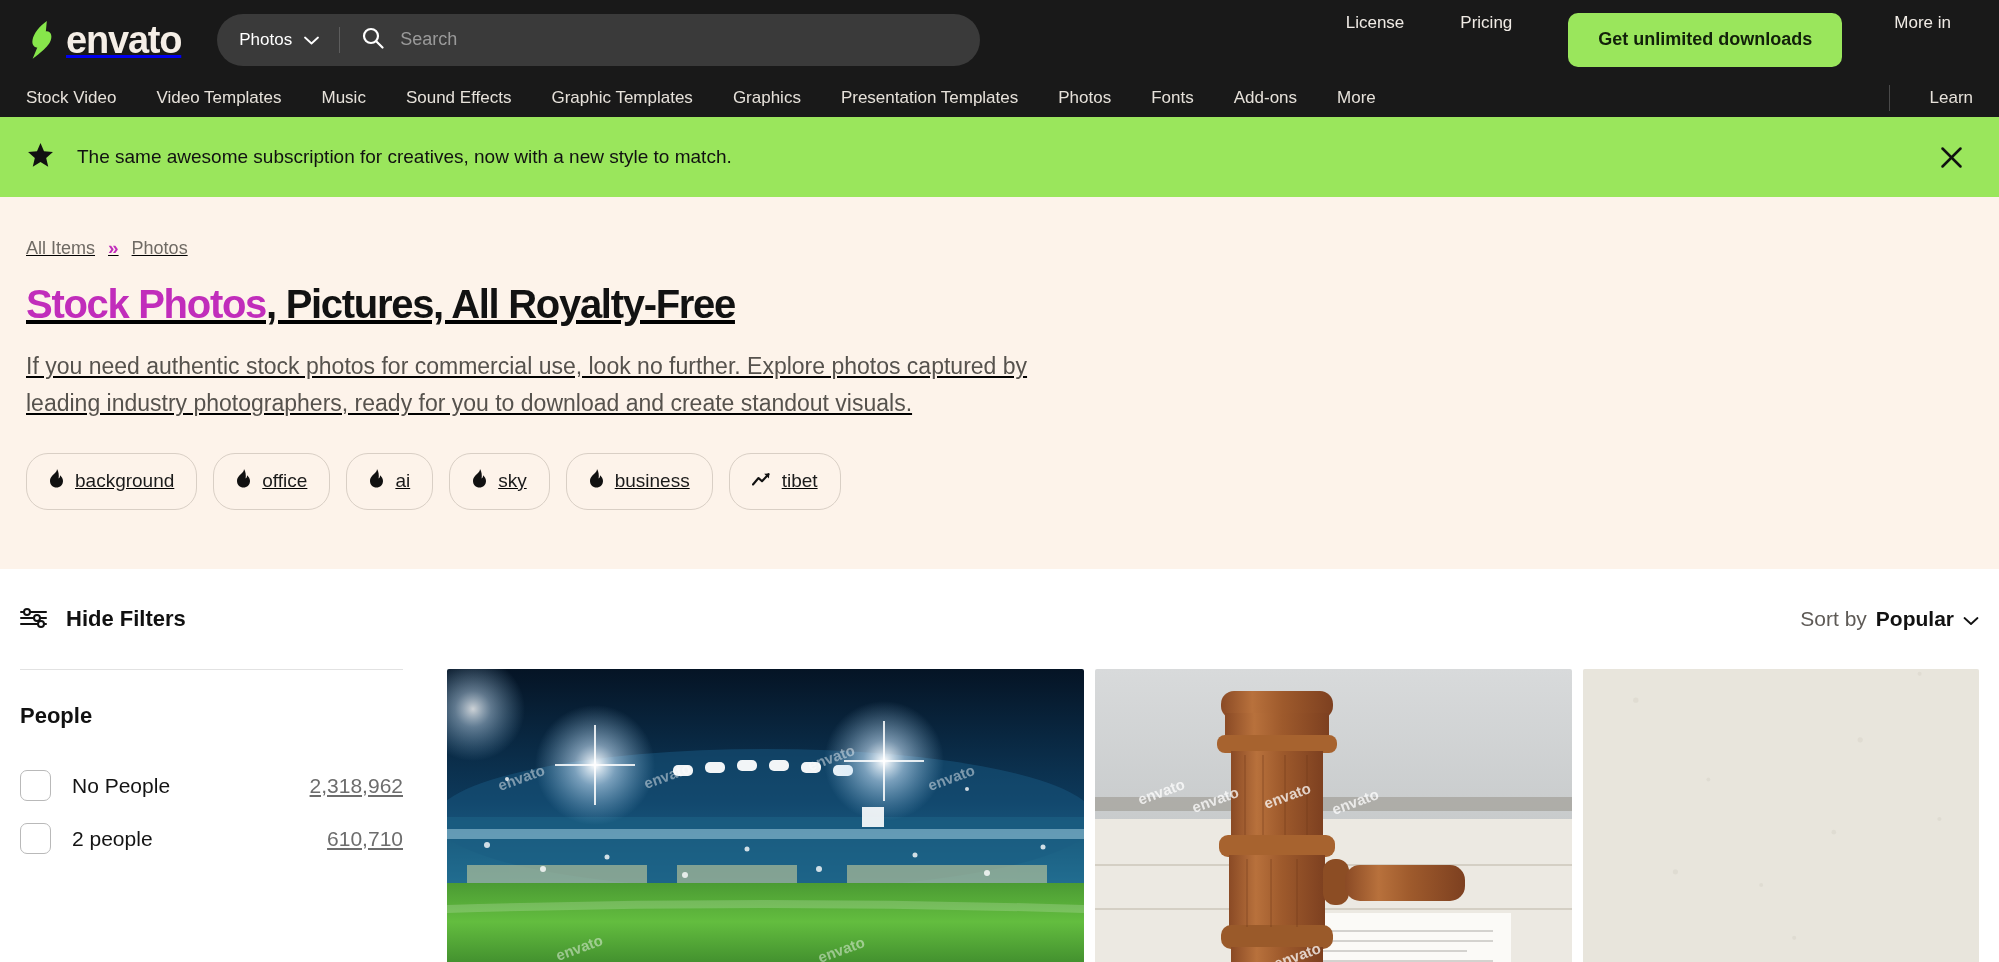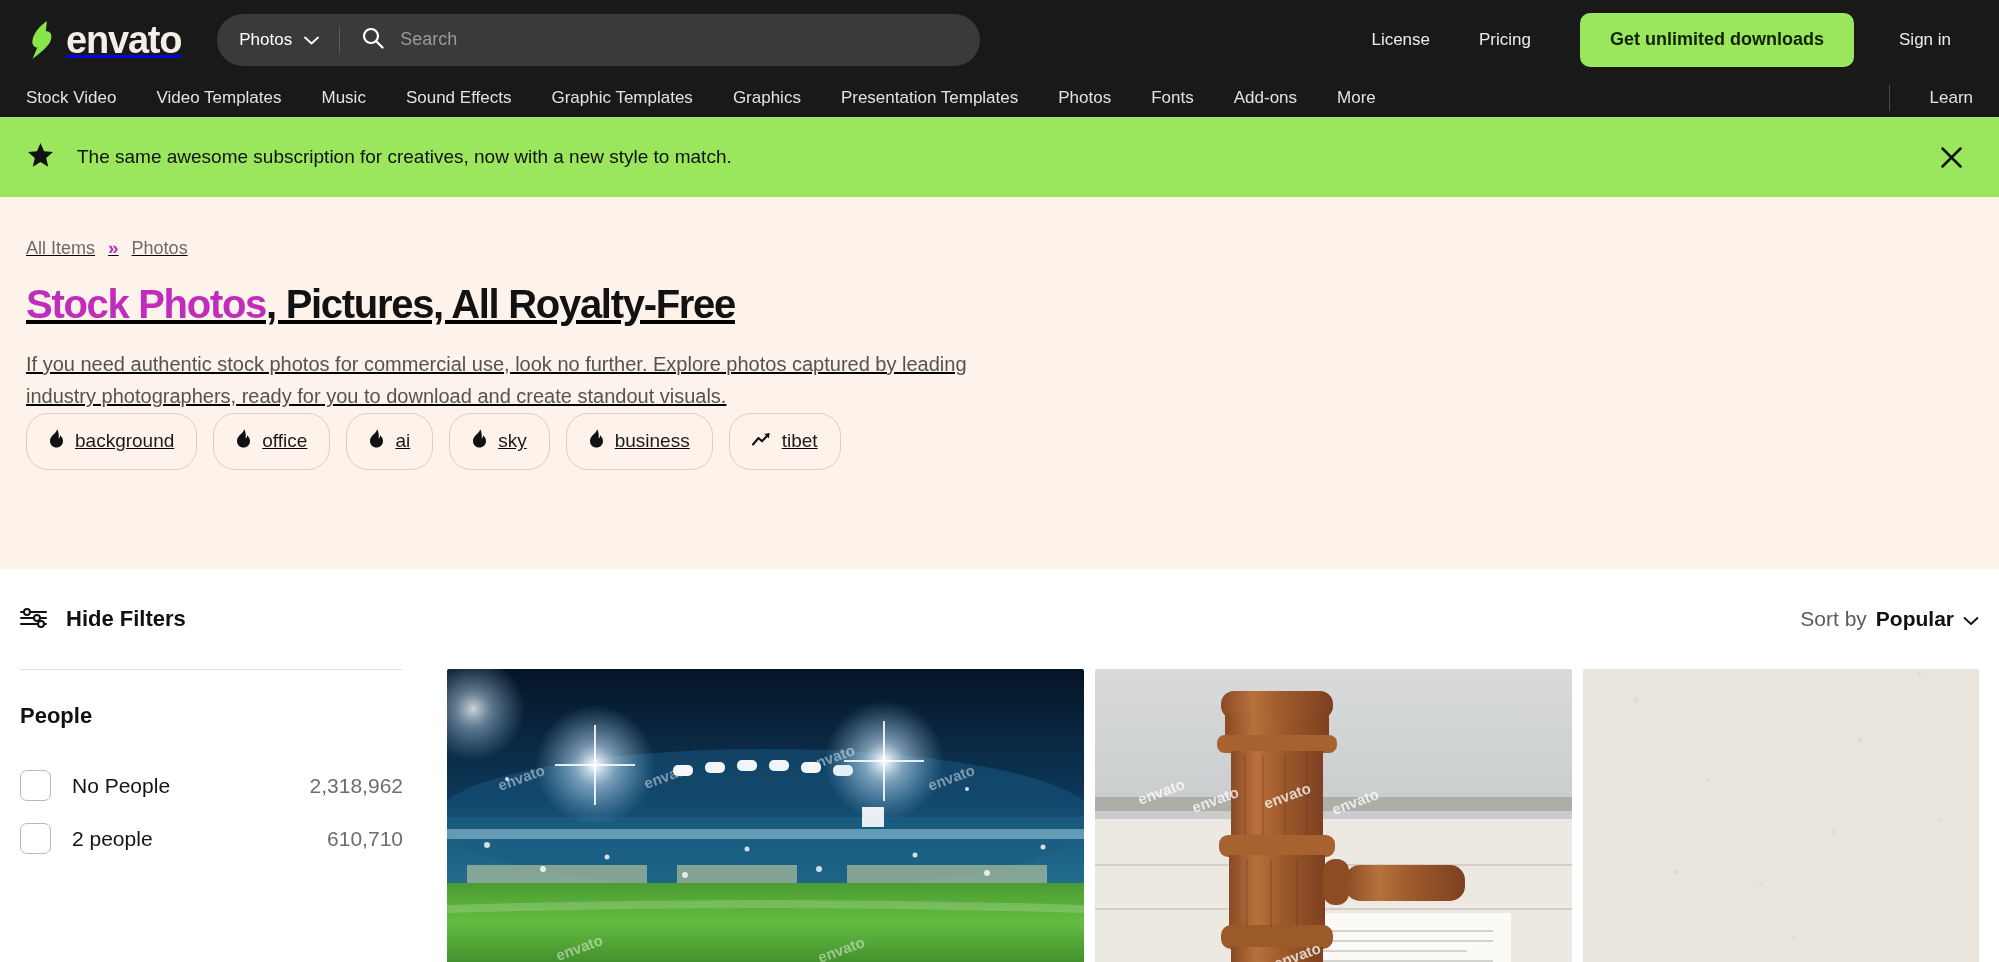--- a/index.html
+++ b/index.html
@@ -59,21 +59,21 @@
   .search-input {
     background: transparent; border: 0; outline: 0;
     color: #ffffff; font-size: 18px;
     font-family: "Liberation Sans", sans-serif;
     width: 100%;
   }
   .search-input::placeholder { color: #9a9a9a; }
 
   .top-right {
     margin-left: auto;
-    display: flex; align-items: center; gap: 5px;
+    display: flex; gap: 12px;
   }
   .top-link {
     color: #f0ebe5; font-size: 17px;
     padding: 0 22px;
     text-decoration: none;
     white-space: nowrap;
   }
   .cta-btn {
     background: #9ae65c;
     color: #12210a;
@@ -146,24 +146,25 @@
     font-size: 40px;
     font-weight: 700;
     letter-spacing: -1.3px;
     color: #121212;
     margin-bottom: 22px;
     line-height: 1.1;
   }
   .title-accent { color: #c12dbb; }
 
   .page-desc {
-    font-size: 20px;
+    font-size: 23px;
     line-height: 1.62;
     color: #56524d;
     max-width: 1010px;
+    margin-bottom: 30px;
   }
 
   .tag-row { display: flex; gap: 16px; align-items: center; }
   .tag-pill {
     display: inline-flex; align-items: center; gap: 11px;
     height: 57px;
     padding: 0 22px;
     border: 1px solid #d9cfc5;
     border-radius: 22px;
     background: transparent;
@@ -220,21 +221,21 @@
   }
   .checkbox {
     width: 31px; height: 31px;
     border: 1.5px solid #b9b9b9;
     border-radius: 7px;
     background: #fff;
     flex: 0 0 31px;
     margin-right: 21px;
   }
   .filter-label { font-size: 21px; color: #141414; }
-  .filter-count { margin-left: auto; font-size: 21px; color: #6d6d6d; }
+  .filter-count { margin-left: auto; font-size: 21px; color: #6d6d6d; text-decoration: underline; }
 
   .grid {
     flex: 1;
     display: flex;
     gap: 11px;
     padding-top: 0;
   }
   .thumb {
     height: 300px;
     border-radius: 2px;
@@ -288,21 +289,21 @@
           </svg>
       </span>
       <input class="search-input" type="text" placeholder="Search" style="">
     </div>
   </div>
 
   <div class="top-right">
     <a class="top-link" href="#">License</a>
     <a class="top-link" href="#">Pricing</a>
     <button class="cta-btn">Get unlimited downloads</button>
-    <a class="top-link" href="#">Sign in</a>
+    <a class="top-link" href="#">More in</a>
   </div>
 </div>
 
 <div class="navbar">
   <a class="nav-item" href="#">Stock Video</a>
   <a class="nav-item" href="#">Video Templates</a>
   <a class="nav-item" href="#">Music</a>
   <a class="nav-item" href="#">Sound Effects</a>
   <a class="nav-item" href="#">Graphic Templates</a>
   <a class="nav-item" href="#">Graphics</a>

